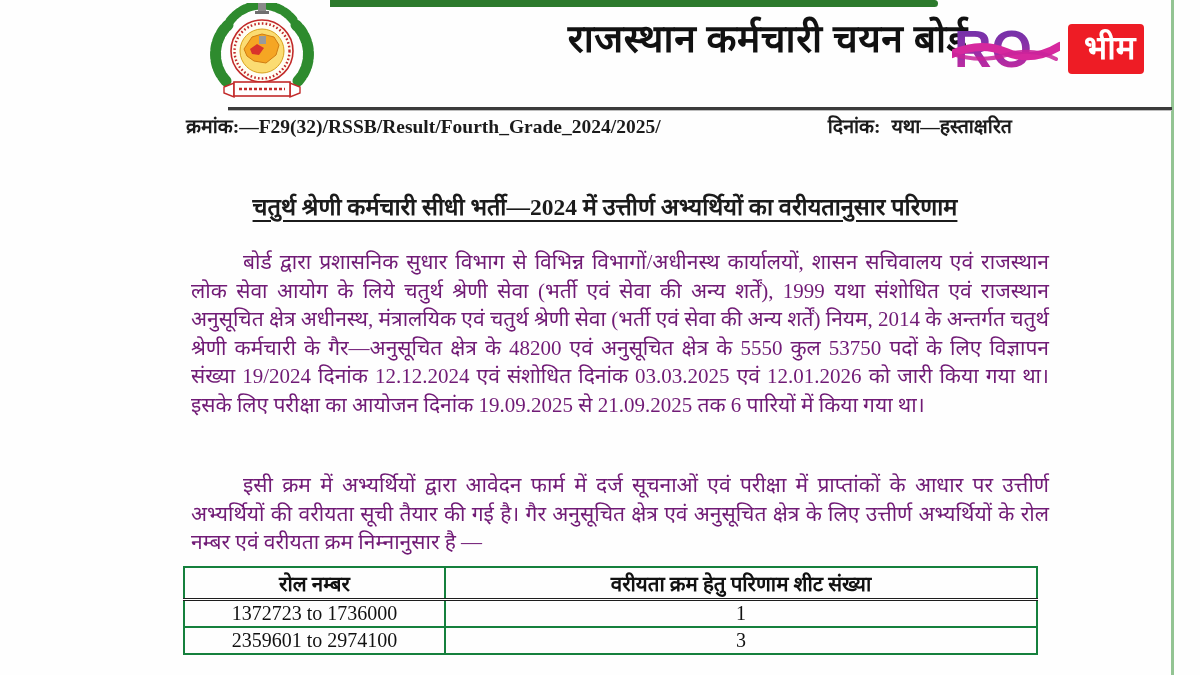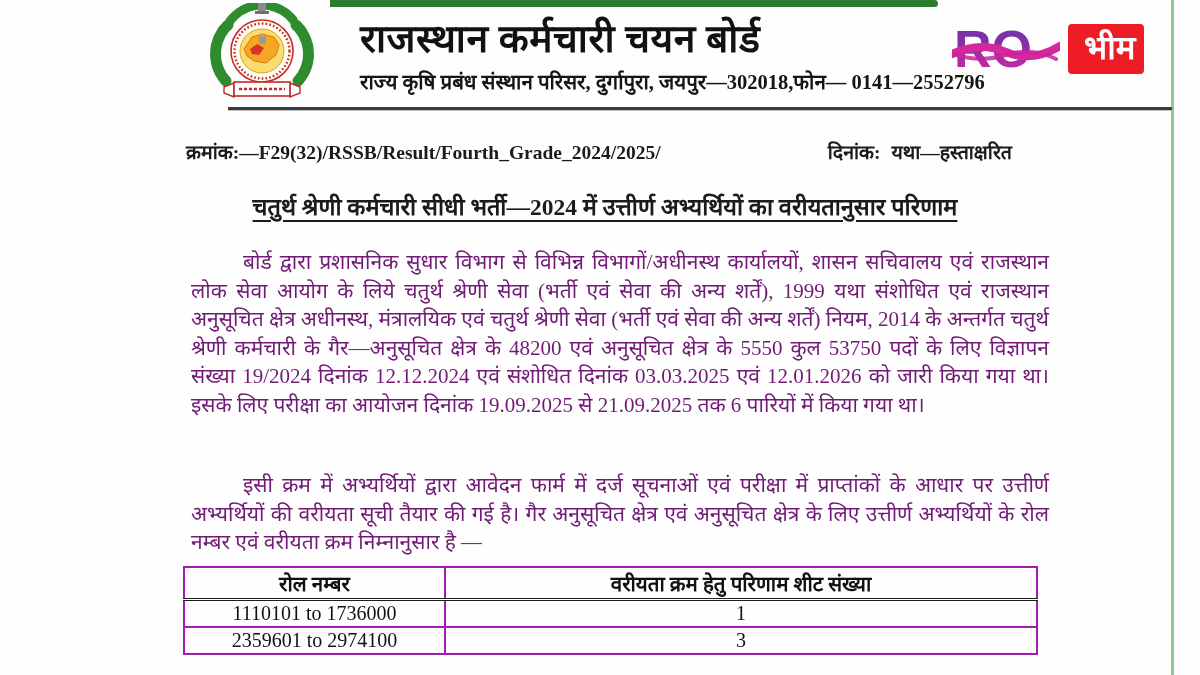--- a/index.html
+++ b/index.html
@@ -10,51 +10,51 @@
   }
   .page { position:absolute; inset:0; background:#fefefe; }
 
   .top-green-bar { position:absolute; left:330px; top:0; width:608px; height:7px;
     background:#2c7a2c; border-radius:0 6px 6px 0; }
   .right-green-line { position:absolute; left:1171px; top:0; width:3px; height:675px;
     background:#93c493; }
 
   .emblem { position:absolute; left:204px; top:3px; width:116px; height:106px; }
 
-  .header-text { position:absolute; left:360px; top:16px; width:620px; text-align:left; }
+  .header-text { position:absolute; left:348px; top:16px; width:620px; text-align:right; }
   .org-name { font-size:39px; line-height:46px; font-weight:bold; color:#111;
     letter-spacing:0.5px; white-space:nowrap; }
   .address { margin-top:5px; font-size:20.5px; font-weight:bold; color:#151515; white-space:nowrap; }
 
   .ro-bhim { position:absolute; left:952px; top:20px; width:200px; height:58px;
     display:flex; align-items:center; gap:8px; }
   .bhim-badge { background:#ee1c25; color:#ffffff; font-weight:bold;
     font-family:"Liberation Sans","DejaVu Sans",sans-serif;
     font-size:33px; line-height:46px; padding:1px 9px 3px 16px; border-radius:4px; }
 
   .header-rule { position:absolute; left:228px; top:107px; width:944px; height:4px;
     border-top:3px solid #3b3b3b; border-bottom:1px solid #bdbdbd; }
 
-  .meta-row { position:absolute; left:186px; top:138px; width:826px;
+  .meta-row { position:absolute; left:186px; top:112px; width:826px;
     display:flex; justify-content:space-between; font-size:19.5px; font-weight:bold; }
   .meta-date b { margin-left:6px; }
 
   .doc-title { position:absolute; left:185px; top:190px; width:840px; text-align:center;
     font-size:23.5px; font-weight:bold; text-decoration:underline;
     text-underline-offset:5px; white-space:nowrap; }
 
   .para { position:absolute; left:191px; width:858px; font-size:21px; line-height:28.5px;
     text-align:justify; text-indent:52px; color:#701a75; }
   .para-1 { top:248px; }
   .para-2 { top:471px; }
 
   .result-table { position:absolute; left:183px; top:566px; width:855px;
     border-collapse:collapse; font-size:20px; color:#111; }
   .result-table th, .result-table td {
-    border:2px solid #a21caf; text-align:center; padding:1px 20px; height:26px; }
+    border:2px solid #15803d; text-align:center; padding:1px 20px; height:26px; }
   .result-table th { font-size:20.5px; font-weight:bold; border-bottom:3px double #1d1d1d; }
   .result-table col.c1 { width:30.6%; }
   .result-table td.roll { font-family:"Liberation Serif","DejaVu Serif",serif; }
 </style>
 </head>
 <body>
 
 <div class="page">
 
   <div class="top-green-bar"></div>
@@ -82,21 +82,20 @@
 
       <path d="M20,84 L30,80 L30,94 L20,90 Z" fill="#fff" stroke="#c22a2a" stroke-width="1.4"></path>
       <path d="M96,84 L86,80 L86,94 L96,90 Z" fill="#fff" stroke="#c22a2a" stroke-width="1.4"></path>
       <rect x="30" y="79" width="56" height="14" fill="#ffffff" stroke="#c22a2a" stroke-width="1.6"></rect>
       <line x1="35" y1="86" x2="81" y2="86" stroke="#c22a2a" stroke-width="2.5" stroke-dasharray="3 2"></line>
     </svg>
   </div>
 
   <div class="header-text">
     <div class="org-name">राजस्थान कर्मचारी चयन बोर्ड</div>
-    <div class="address">राज्य कृषि प्रबंध संस्थान परिसर, दुर्गापुरा, जयपुर—302018,फोन— 0141—2552796</div>
   </div>
 
   <div class="ro-bhim">
     <svg width="108" height="56" viewBox="0 0 108 56">
       <defs>
         <linearGradient id="roGrad" x1="0" y1="0" x2="0" y2="1">
           <stop offset="0%" stop-color="#6633aa"></stop>
           <stop offset="45%" stop-color="#8a30a8"></stop>
           <stop offset="100%" stop-color="#d6289e"></stop>
         </linearGradient>
@@ -129,21 +128,21 @@
         <col class="c2">
       </colgroup>
     <thead>
       <tr>
         <th>रोल नम्बर</th>
         <th>वरीयता क्रम हेतु परिणाम शीट संख्या</th>
       </tr>
     </thead>
     <tbody>
       <tr>
-        <td class="roll">1110101 to 1736000</td>
+        <td class="roll">1372723 to 1736000</td>
         <td>1</td>
       </tr>
       <tr>
         <td class="roll">2359601 to 2974100</td>
         <td>3</td>
       </tr>
     </tbody>
   </table>
 
 </div>

